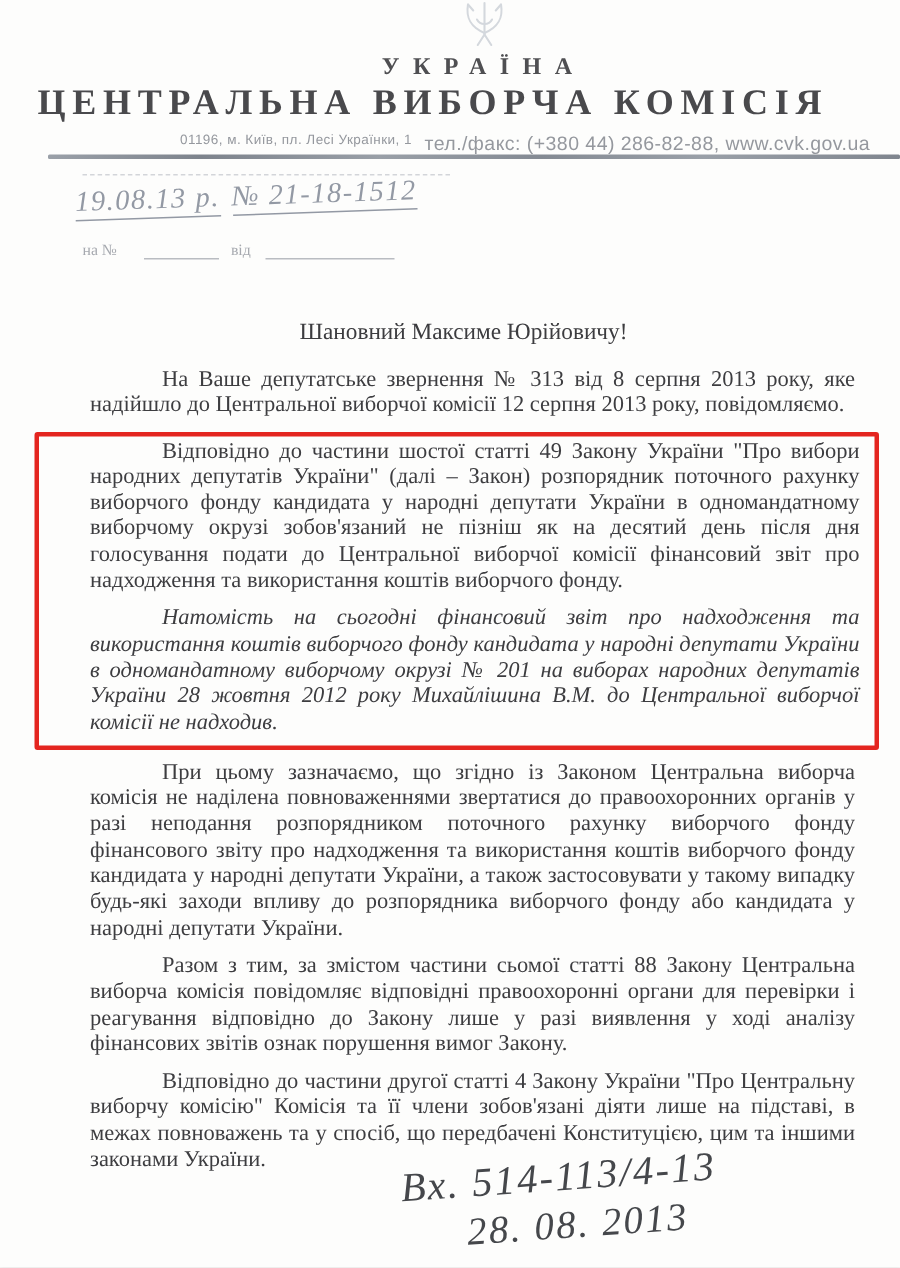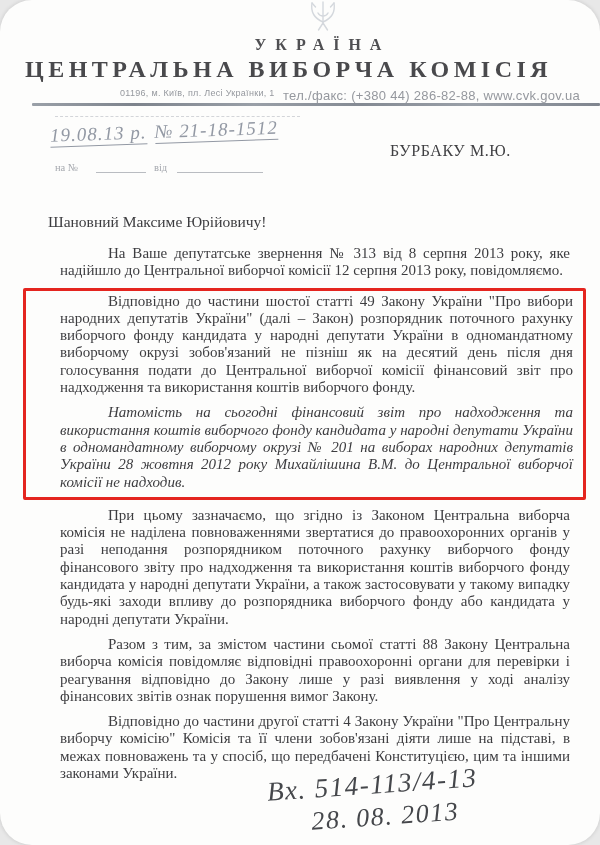--- a/index.html
+++ b/index.html
@@ -1,21 +1,20 @@
 <!DOCTYPE html>
 <html lang="uk" style="--highlight-red: #e4251f; --ink-top: #9399a4; --ink-bottom: #45474b;"><head>
 <meta charset="utf-8">
 <style>
   html,body { margin:0; padding:0; }
   body { background:#e8e8e8; font-family:"Liberation Serif", serif; }
   .page {
     position:relative; width:600px; height:845px; margin:0 auto;
     background:#fdfdfc; overflow:hidden; color:#3d3d40;
     box-shadow:0 0 4px rgba(0,0,0,.15);
-    border-radius:32px;
   }
 
   
   .emblem { position:absolute; left:304px; top:1px; opacity:.75; }
   .hdr-country {
     position:absolute; left:45px; top:36px; width:555px; text-align:center;
     font-size:16px; font-weight:bold; letter-spacing:9px; color:#4f4f52;
   }
   .hdr-org {
     position:absolute; left:25px; top:56px; width:575px; text-align:left;
@@ -59,21 +58,21 @@
   
   .recipient {
     position:absolute; left:338px; top:136px; width:225px; text-align:center;
     color:#3f3f42;
   }
   .recipient .l1 { font-size:15.5px; }
   .recipient .l2 { font-size:16px; margin-top:6px; letter-spacing:.6px; }
 
   
   .letter-body { position:absolute; left:48px; top:213px; width:522px; }
-  .salutation { text-align:left; font-size:15.5px; margin:0 0 14px 0; color:#3c3c3f;font-family:Liberation Serif, serif; }
+  .salutation { text-align:center; font-size:15.5px; margin:0 0 14px 0; color:#3c3c3f;font-family:Liberation Serif, serif; }
   .letter-body p {
     margin:0 0 8px 12px; text-indent:48px; text-align:justify;
     font-size:15px; line-height:17.3px; color:#3d3d40;
   }
   .boxed {
     border:3px solid var(--highlight-red,#e4251f);
     margin:2px -16px 7px -25px;
     padding:2px 10px 2px 22px;
     border-radius:2px;
   }
@@ -112,21 +111,20 @@
 
   <div class="ref-dotted"></div>
   <div class="hand-top">
     <span class="u">19.08.13 р.</span><span class="u num">№ 21-18-1512</span>
   </div>
   <div class="ref-line">
     <span>на №</span><span class="blank b1"></span><span>від</span><span class="blank b2"></span>
   </div>
 
   <div class="recipient">
-    <div class="l2">БУРБАКУ М.Ю.</div>
   </div>
 
   <div class="letter-body">
     <div class="salutation">Шановний Максиме Юрійовичу!</div>
 
     <p>На Ваше депутатське звернення № 313 від 8 серпня 2013 року, яке надійшло до Центральної виборчої комісії 12 серпня 2013 року, повідомляємо.</p>
 
     <div class="boxed">
       <p>Відповідно до частини шостої статті 49 Закону України "Про вибори народних депутатів України" (далі – Закон) розпорядник поточного рахунку виборчого фонду кандидата у народні депутати України в одномандатному виборчому окрузі зобов'язаний не пізніш як на десятий день після дня голосування подати до Центральної виборчої комісії фінансовий звіт про надходження та використання коштів виборчого фонду.</p>
       <p>Натомість на сьогодні фінансовий звіт про надходження та використання коштів виборчого фонду кандидата у народні депутати України в одномандатному виборчому окрузі № 201 на виборах народних депутатів України 28 жовтня 2012 року Михайлішина В.М. до Центральної виборчої комісії не надходив.</p>

